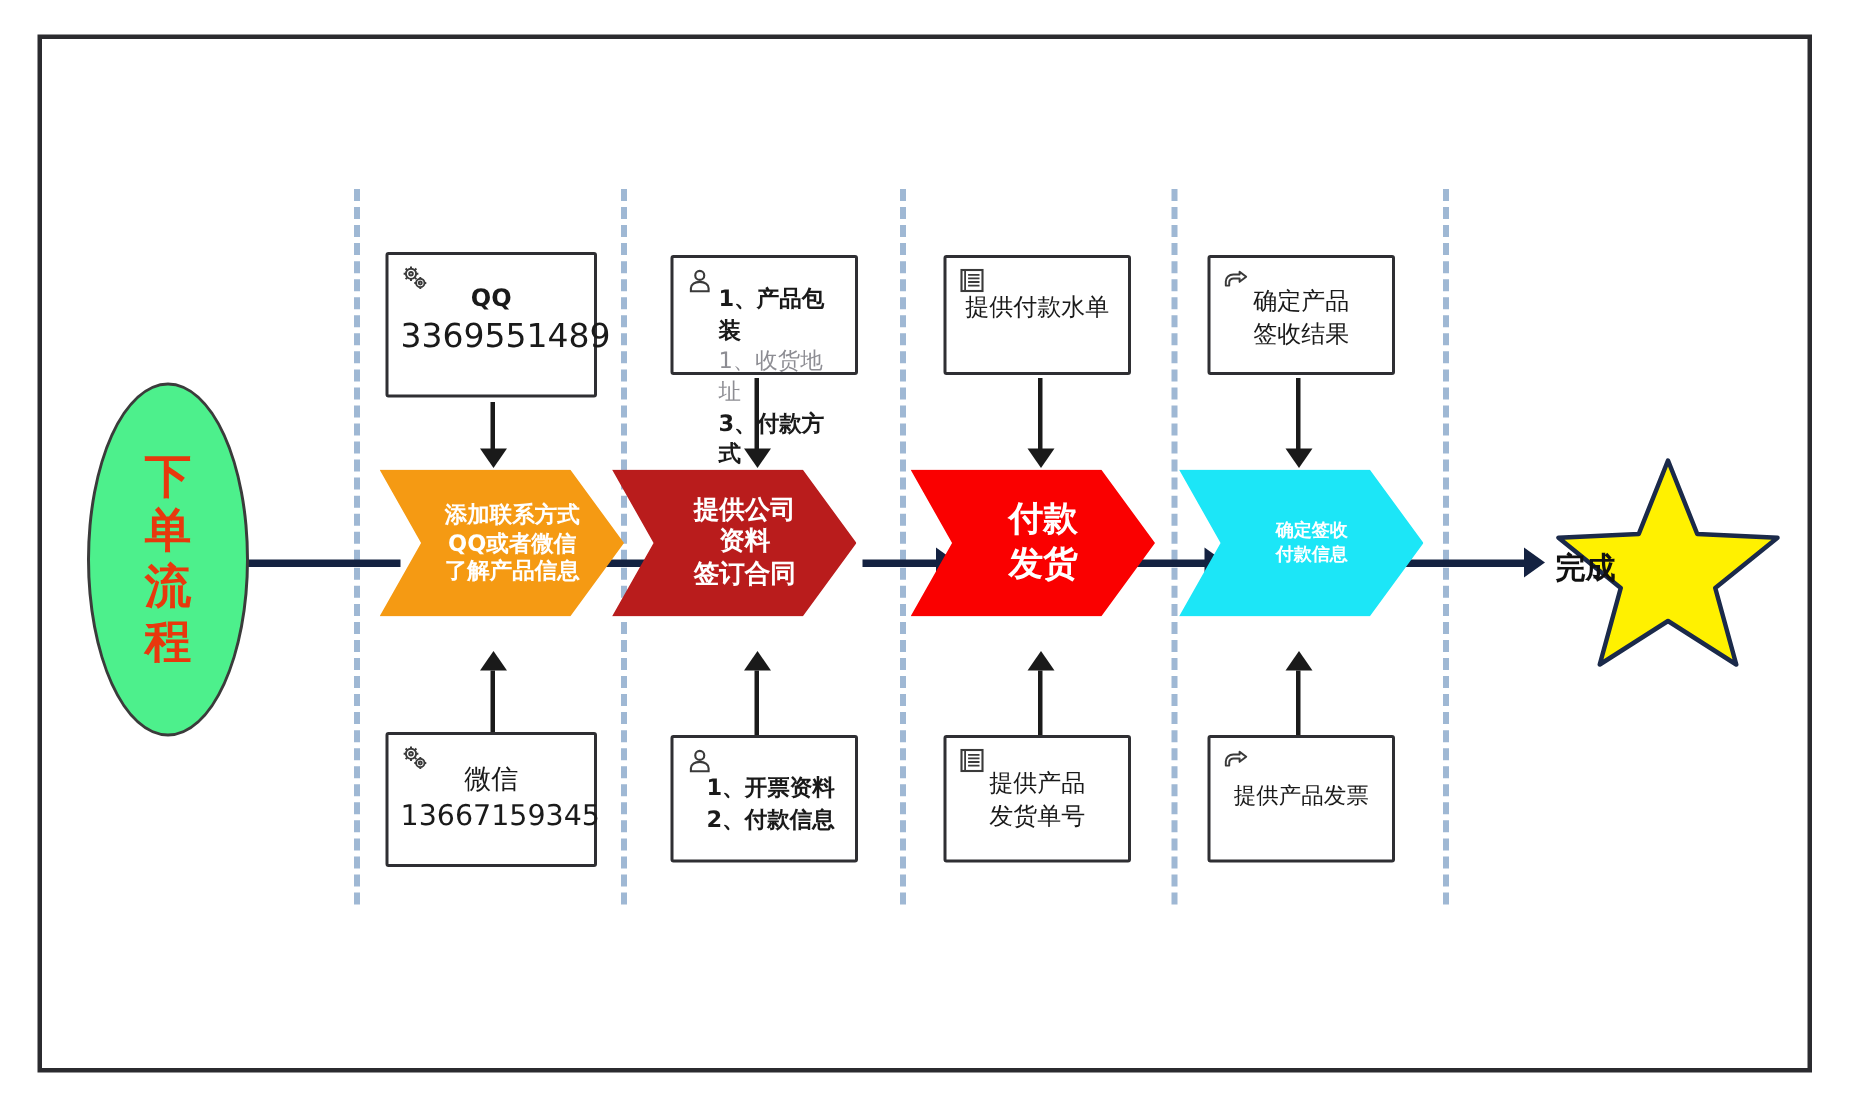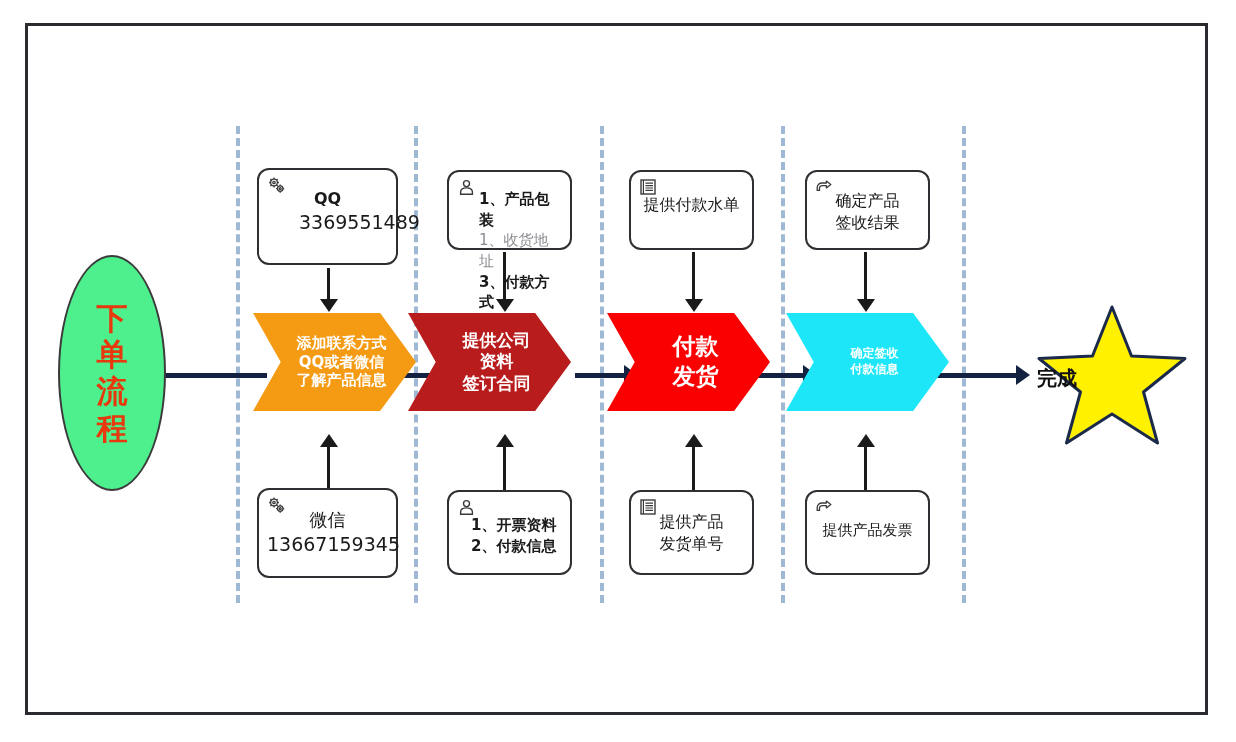--- a/index.html
+++ b/index.html
@@ -123,21 +123,21 @@
   #chev-2 .ctext { font-size: 17px; }
   #chev-3 { left: 607px; width: 163px; background: #fa0000; }
   #chev-3 .ctext { font-size: 23px; line-height: 1.3; }
   #chev-4 { left: 786px; width: 163px; background: #1ce6f7; }
   #chev-4 .ctext { font-size: 12px; line-height: 1.3; }
   
   .note-box {
     position: absolute;
     background: #ffffff;
     border: 2px solid #2f2f33;
-    border-radius: 12px;
+    border-radius: 2px;
     box-sizing: border-box;
     padding: 6px 8px 6px 8px;
   }
   .note-box .nb-icon {
     position: absolute;
     left: 8px;
     top: 6px;
     width: 20px;
     height: 20px;
     line-height: 20px;
@@ -238,21 +238,21 @@
           <circle cx="7" cy="6.5" r="1.2"></circle>
           <path d="M7 1.6v1.4M7 10v1.4M2.1 6.5h1.4M10.5 6.5h1.4M3.4 3l1 1M9.6 9.1l1 1M10.6 3l-1 1M4.4 9.1l-1 1"></path>
           <circle cx="13.2" cy="12.6" r="2.8"></circle>
           <circle cx="13.2" cy="12.6" r="1"></circle>
           <path d="M13.2 8.6v1.2M13.2 15.5v1.2M9.2 12.6h1.2M16 12.6h1.2"></path>
         </g>
       </svg>
     </span>
     <div class="nb-body">
       <span style="font-weight:bold;">QQ</span>
-      <span style="font-size:19px;margin-left:32px;">3369551489</span>
+      <span style="font-size:22px;">3369551489</span>
     </div>
   </div>
 
   <div id="chev-1" class="chevron">
     <div class="ctext">
       <span>添加联系方式</span>
       <span>QQ或者微信</span>
       <span>了解产品信息</span>
     </div>
   </div>

